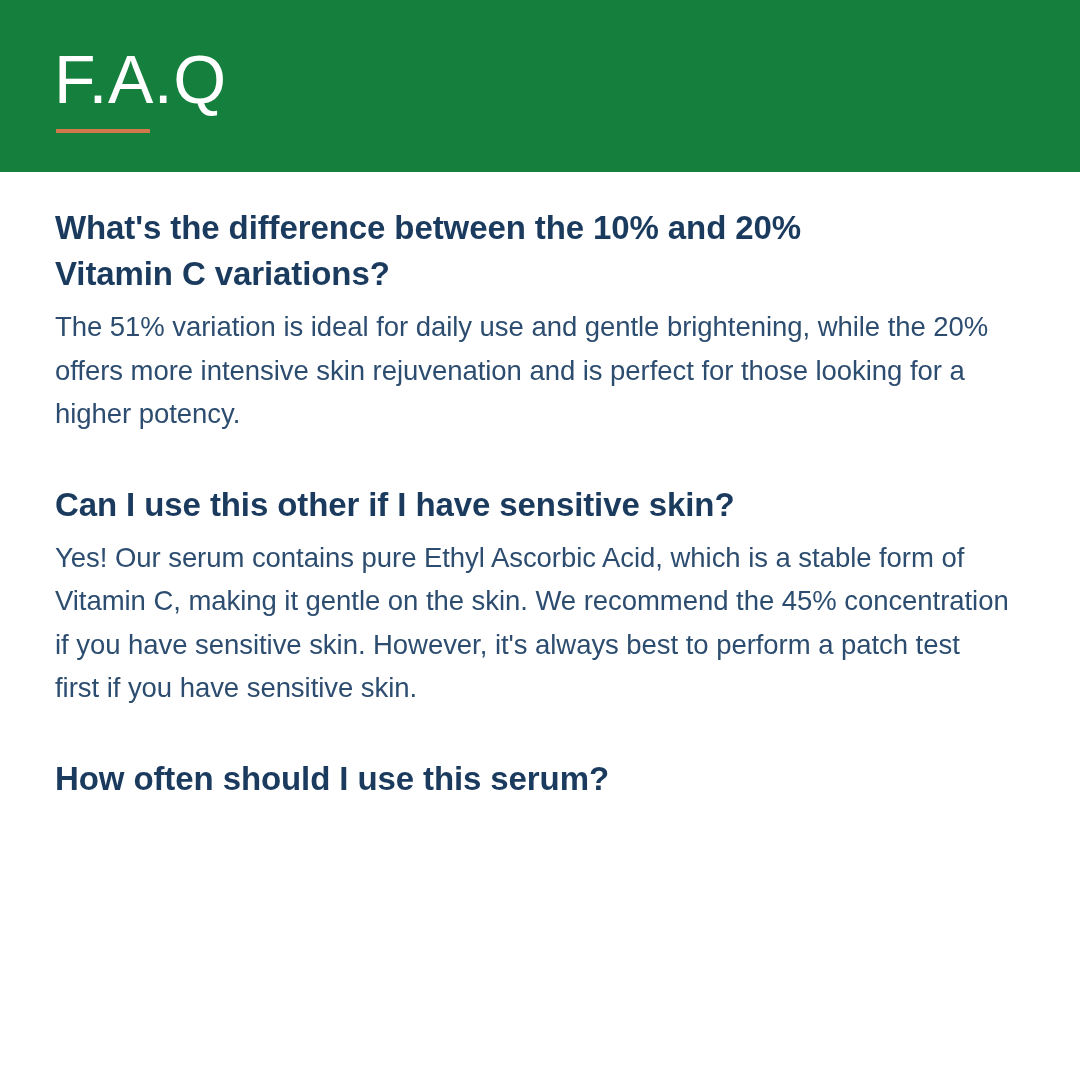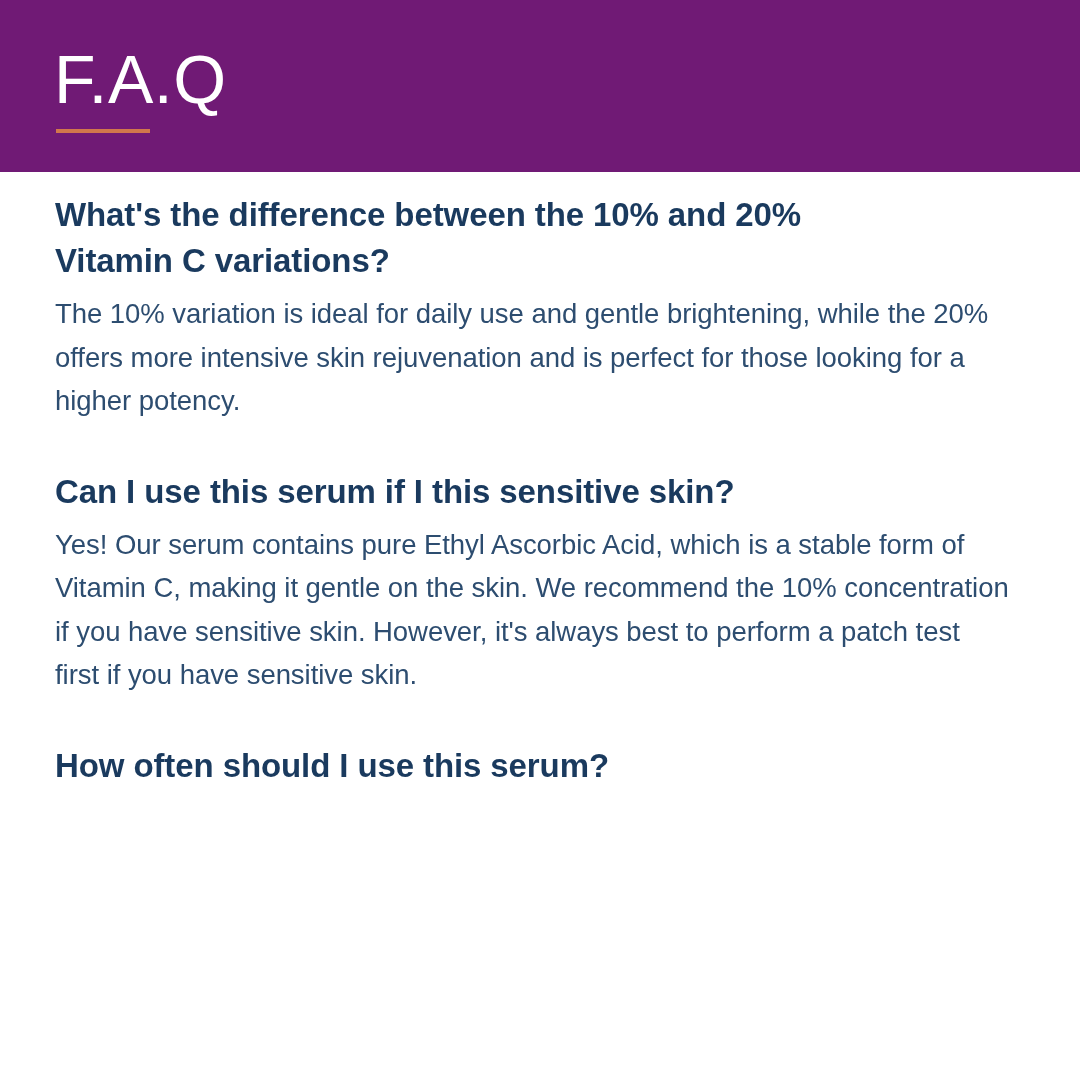--- a/index.html
+++ b/index.html
@@ -23,21 +23,21 @@
     box-sizing: border-box;
   }
 
   
   .header-band {
     position: absolute;
     top: 0;
     left: 0;
     width: 1080px;
     height: 172px;
-    background: #701a75;
+    background: #15803d;
   }
 
   .header-title {
     position: absolute;
     left: 54px;
     top: 42px;
     font-family: "Liberation Sans", sans-serif;
     font-size: 68px;
     line-height: 74px;
     font-weight: 300;
@@ -52,21 +52,21 @@
     top: 129px;
     width: 94px;
     height: 4px;
     background: #d1774c;
   }
 
   
   .faq-body {
     position: absolute;
     left: 0;
-    top: 159px;
+    top: 172px;
     width: 1080px;
     padding: 33px 56px 0 55px;
     box-sizing: border-box;
   }
 
   .faq-item {
     margin-bottom: 46px;
   }
   .faq-item:last-child {
     margin-bottom: 8px;
@@ -101,26 +101,26 @@
 
   <div class="header-band">
     <div class="header-title">F.A.Q</div>
     <div class="header-rule"></div>
   </div>
 
   <div class="faq-body">
 
     <div class="faq-item">
       <h2 class="faq-question">What's the difference between the 10% and 20% Vitamin C variations?</h2>
-      <p class="faq-answer">The 10% variation is ideal for daily use and gentle brightening, while the 20% offers more intensive skin rejuvenation and is perfect for those looking for a higher potency.</p>
+      <p class="faq-answer">The 51% variation is ideal for daily use and gentle brightening, while the 20% offers more intensive skin rejuvenation and is perfect for those looking for a higher potency.</p>
     </div>
 
     <div class="faq-item">
-      <h2 class="faq-question">Can I use this serum if I this sensitive skin?</h2>
-      <p class="faq-answer">Yes! Our serum contains pure Ethyl Ascorbic Acid, which is a stable form of Vitamin C, making it gentle on the skin. We recommend the 10% concentration if you have sensitive skin. However, it's always best to perform a patch test first if you have sensitive skin.</p>
+      <h2 class="faq-question">Can I use this other if I have sensitive skin?</h2>
+      <p class="faq-answer">Yes! Our serum contains pure Ethyl Ascorbic Acid, which is a stable form of Vitamin C, making it gentle on the skin. We recommend the 45% concentration if you have sensitive skin. However, it's always best to perform a patch test first if you have sensitive skin.</p>
     </div>
 
     <div class="faq-item">
       <h2 class="faq-question">How often should I use this serum?</h2>
     </div>
 
   </div>
 
 </div>
 

